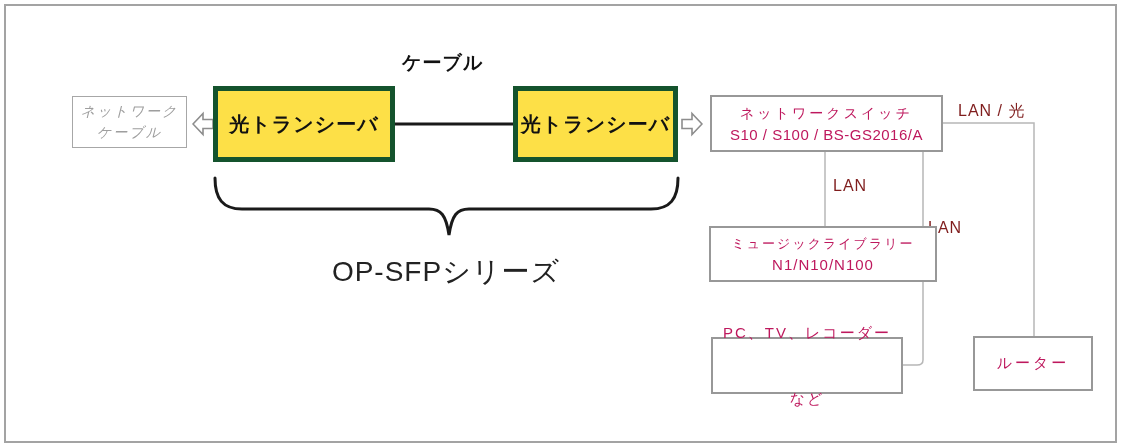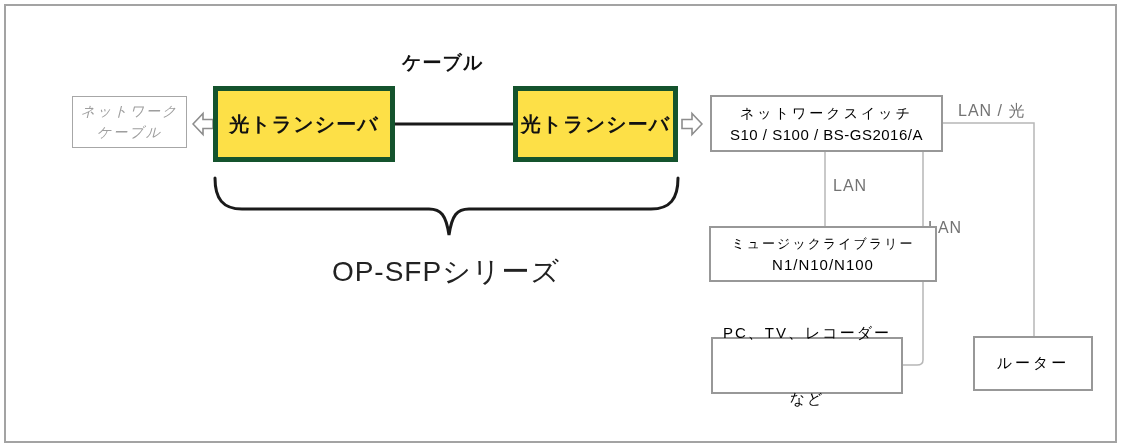--- a/index.html
+++ b/index.html
@@ -13,42 +13,42 @@
   .frame{
     position:absolute;left:4px;top:4px;right:5px;bottom:5px;
     border:2px solid #a3a3a3;
   }
   .wires{position:absolute;left:0;top:0;width:1122px;height:448px;}
   .box{
     position:absolute;
     display:flex;flex-direction:column;align-items:center;justify-content:center;
     box-sizing:border-box;background:#ffffff;text-align:center;
   }
-  .gray-box{border:2px solid #989898;color:#000000;}
+  .gray-box{border:2px solid #989898;color:#be185d;}
   .thin-box{border:1.5px solid #a7a7a7;color:#9e9e9e;font-style:italic;}
   .black-box{
     border:5px solid #14532d;background:#fde047;color:#111111;
     font-weight:bold;font-size:20px;letter-spacing:1px;
   }
   .player{left:72px;top:96px;width:115px;height:52px;font-size:14px;letter-spacing:2px;line-height:21px;}
   .t-left{left:213px;top:86px;width:182px;height:76px;}
   .t-right{left:513px;top:86px;width:165px;height:76px;}
   .switch{left:710px;top:95px;width:233px;height:57px;}
   .switch .l1{font-size:14px;letter-spacing:3px;line-height:21px;}
   .switch .l2{font-size:15px;letter-spacing:0.5px;line-height:21px;}
   .music{left:709px;top:226px;width:228px;height:56px;}
   .music .l1{font-size:13px;letter-spacing:2px;line-height:21px;}
   .music .l2{font-size:15px;letter-spacing:1px;line-height:21px;}
   .pc{left:711px;top:337px;width:192px;height:57px;font-size:15px;letter-spacing:2px;line-height:22px;gap:44px;}
   .router{left:973px;top:336px;width:120px;height:55px;font-size:15px;letter-spacing:3px;align-items:center;}
   .fiber-label{
     position:absolute;left:402px;top:50px;
     color:#111111;font-weight:bold;font-size:19px;line-height:25px;letter-spacing:1px;
   }
-  .lan{position:absolute;color:#737373;font-size:16px;letter-spacing:1px;}
+  .lan{position:absolute;color:#7f1d1d;font-size:16px;letter-spacing:1px;}
   .lan-hikari{left:958px;top:101px;}
   .lan-1{left:833px;top:177px;}
   .lan-2{left:928px;top:219px;}
   .series-label{
     position:absolute;left:296px;top:253px;width:300px;
     text-align:center;color:#222222;font-size:28px;letter-spacing:1px;font-weight:normal;
   }
   .arrow{position:absolute;width:22px;height:28px;}
   .arrow-left{left:192px;top:110px;}
   .arrow-right{left:681px;top:110px;}

